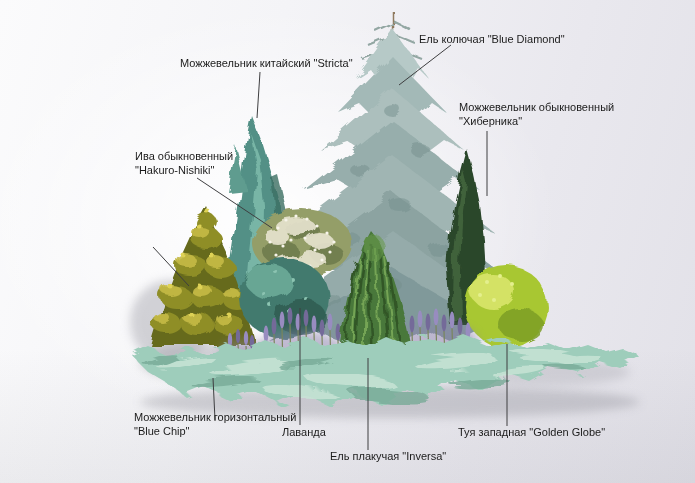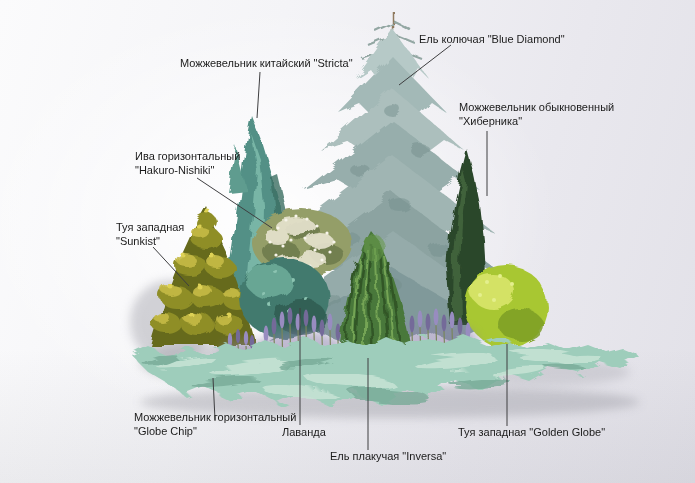--- a/index.html
+++ b/index.html
@@ -305,22 +305,20 @@
       <line x1="300" y1="425" x2="300" y2="308"></line>
       <line x1="368" y1="450" x2="368" y2="358"></line>
       <line x1="507" y1="426" x2="507" y2="344"></line>
     </g>
   </svg>
 
   <div class="label" style="left:180px;top:56px;">Можжевельник китайский "Stricta"</div>
   <div class="label" style="left:419px;top:32px;">Ель колючая "Blue Diamond"</div>
   <div class="label" style="left:433px;top:100px;margin-left:26px;">Можжевельник обыкновенный
 "Хиберника"</div>
-  <div class="label" style="left:135px;top:149px;">Ива горизонтальный
+  <div class="label" style="left:135px;top:149px;">Ива обыкновенный
 "Hakuro-Nishiki"</div>
-  <div class="label" style="left:116px;top:220px;">Туя западная
-"Sunkist"</div>
   <div class="label" style="left:134px;top:410px;">Можжевельник горизонтальный
-"Globe Chip"</div>
+"Blue Chip"</div>
   <div class="label" style="left:282px;top:425px;">Лаванда</div>
   <div class="label" style="left:330px;top:449px;">Ель плакучая "Inversa"</div>
   <div class="label" style="left:458px;top:425px;">Туя западная "Golden Globe"</div>
 </div>
 
 </body></html>

